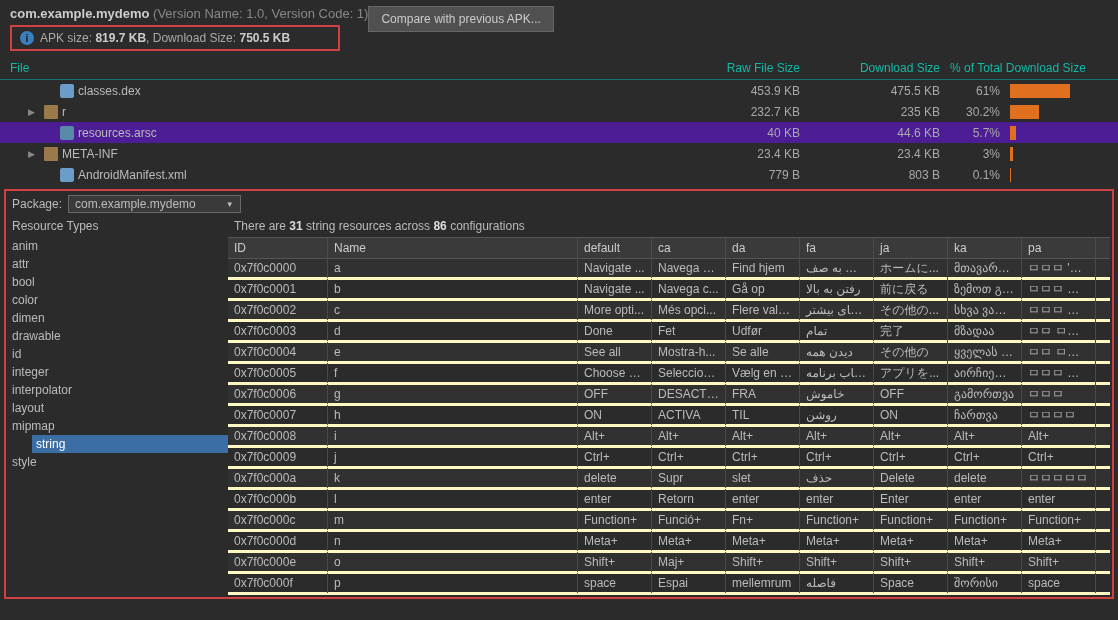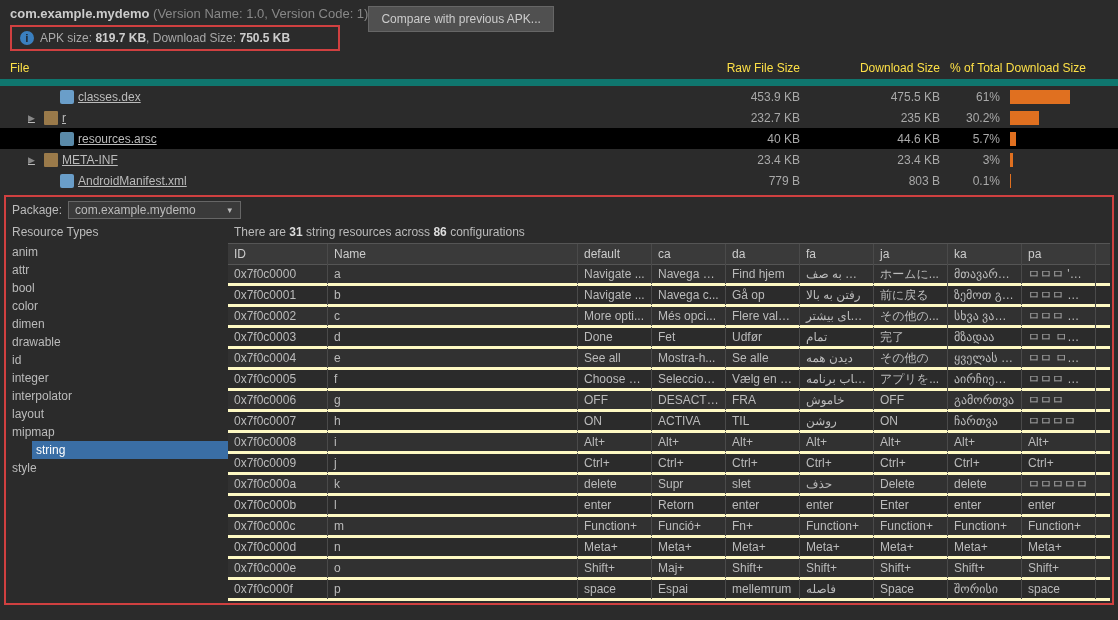--- a/index.html
+++ b/index.html
@@ -7,29 +7,29 @@
 .header { padding: 6px 10px; display: flex; justify-content: flex-start; align-items: flex-start; }
 .header-left { display: flex; flex-direction: column; gap: 4px; }
 .title-line { font-size: 13px; }
 .title-strong { color: #cccccc; font-weight: bold; }
 .title-dim { color: #888888; }
 .apk-line { border: 2px solid #d04040; padding: 4px 8px; display: inline-flex; align-items: center; gap: 6px; width: 330px; }
 .info-icon { width: 14px; height: 14px; border-radius: 50%; background: #3a7fbf; color: #1a1a1a; display: inline-flex; align-items: center; justify-content: center; font-weight: bold; font-size: 10px; }
 .apk-text { color: #a9a9a9; }
 .apk-text b { color: #cccccc; }
 .compare-btn { background: #505050; border: 1px solid #666; color: #cccccc; padding: 5px 12px; cursor: pointer; font-size: 12px; }
-.file-header { display: flex; padding: 4px 10px; border-bottom: 7px solid #0f766e; color: #fde047; }
+.file-header { display: flex; padding: 4px 10px; border-bottom: 1px solid #0f766e; color: #14b8a6; }
 .col-file { flex: 0 0 620px; }
 .col-raw { flex: 0 0 170px; text-align: right; }
 .col-dl { flex: 0 0 140px; text-align: right; }
 .col-pct { flex: 0 0 60px; text-align: right; }
 .col-bar { flex: 1; padding-left: 10px; }
 .file-row { display: flex; align-items: center; padding: 2px 10px; height: 21px; }
-.file-row.selected { background: #000000; }
-.file-name { display: flex; align-items: center; gap: 4px; color: #bbbbbb; text-decoration: underline; }
+.file-row.selected { background: #4c1d95; }
+.file-name { display: flex; align-items: center; gap: 4px; color: #bbbbbb; }
 .arrow { width: 12px; display: inline-block; color: #888; font-size: 9px; }
 .file-icon { width: 14px; height: 14px; display: inline-flex; align-items: center; justify-content: center; font-size: 10px; }
 .icon-class { background: #6a9ec9; color: #1a2a3a; border-radius: 2px; }
 .icon-folder { background: #9a7a4a; border-radius: 1px; }
 .icon-res { background: #5a8aa9; border-radius: 2px; }
 .icon-xml { background: #6a9ec9; border-radius: 2px; }
 .bar { height: 14px; }
 .bar-fill { height: 100%; background: #e07020; }
 .red-box { border: 2px solid #d04040; margin: 4px; padding: 2px; height: 410px; overflow: hidden; }
 .pkg-line { display: flex; align-items: center; gap: 6px; padding: 2px 4px; color: #bbbbbb; }

